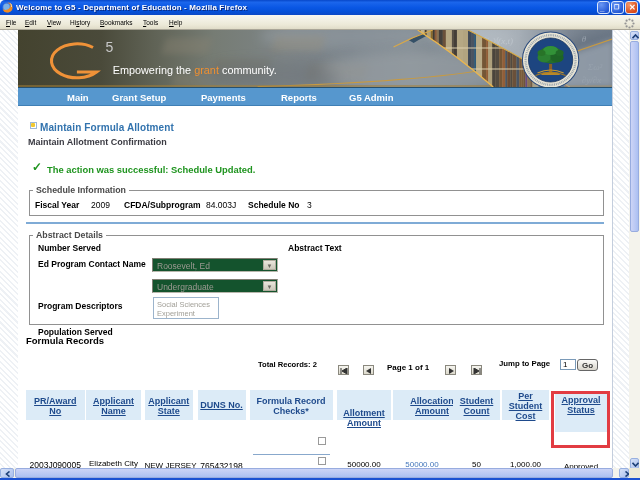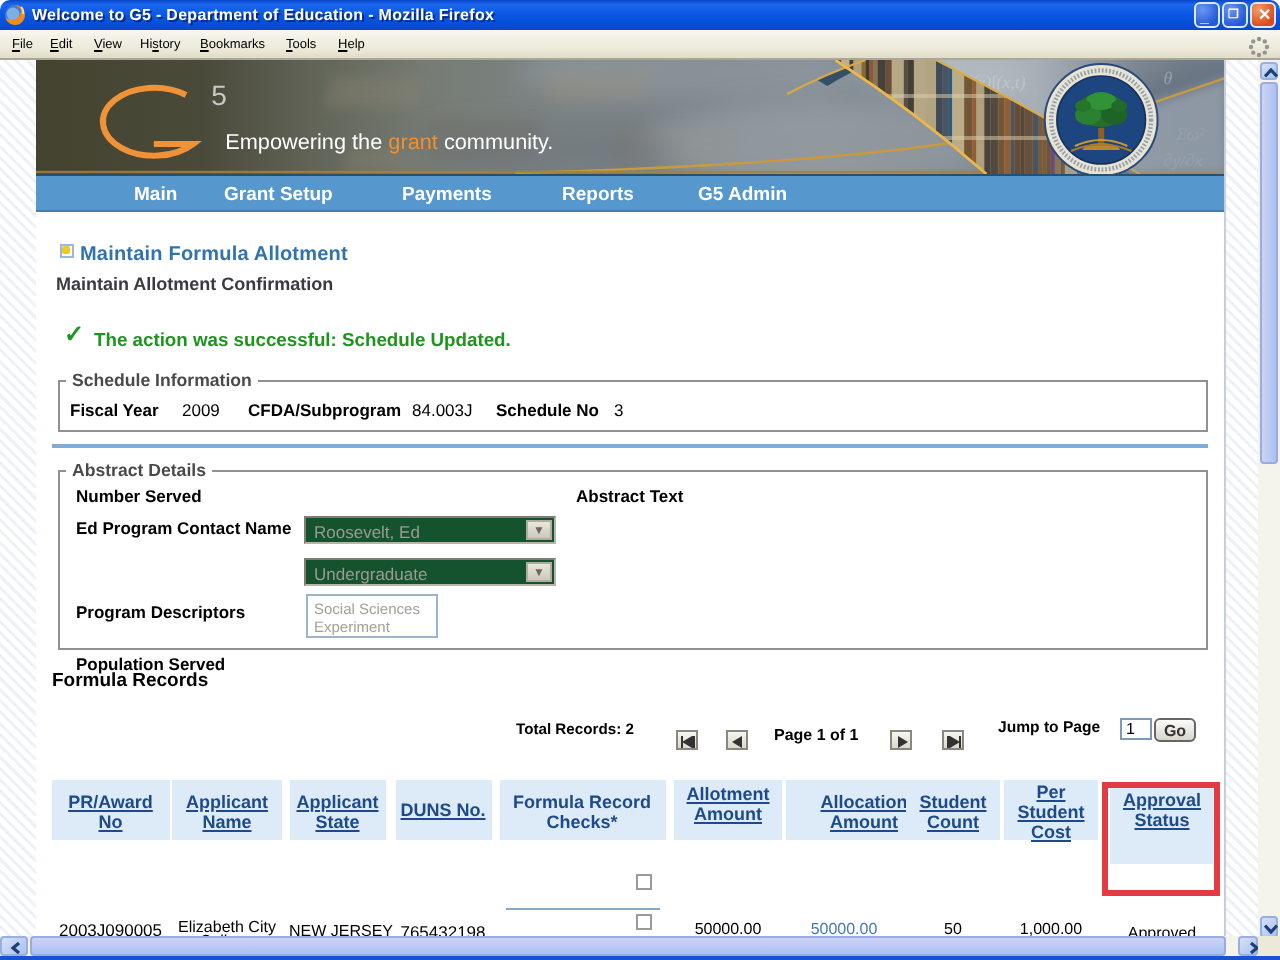--- a/index.html
+++ b/index.html
@@ -371,21 +371,21 @@
   <div class="th" style="left:68px;top:360px;width:55px;height:30px;padding-top:6px;">
       <div>Applicant<br>Name</div>
     </div>
   <div class="th" style="left:126.5px;top:360px;width:48.5px;height:30px;padding-top:6px;">
       <div>Applicant<br>State</div>
     </div>
   <div class="th" style="left:179.5px;top:360px;width:48px;height:30px;padding-top:10px;">
       <div>DUNS No.</div>
     </div>
   <div class="th" style="left:231.5px;top:360px;width:83px;height:30px;padding-top:6px;">Formula Record<br>Checks*</div>
-  <div class="th" style="left:319px;top:360px;width:54px;height:30px;padding-top:2px;">
+  <div class="th" style="left:319px;top:360px;width:54px;height:30px;padding-top:18px;">
       <div>Allotment<br>Amount</div>
     </div>
   <div class="th" style="left:375px;top:360px;width:78px;height:30px;padding-top:6px;">
       <div>Allocation<br>Amount</div>
     </div>
   <div class="th" style="left:435px;top:360px;width:47px;height:30px;padding-top:6px;">
       <div>Student<br>Count</div>
     </div>
   <div class="th" style="left:484px;top:360px;width:47px;height:30px;padding-top:1px;">
       <div>Per<br>Student<br>Cost</div>

